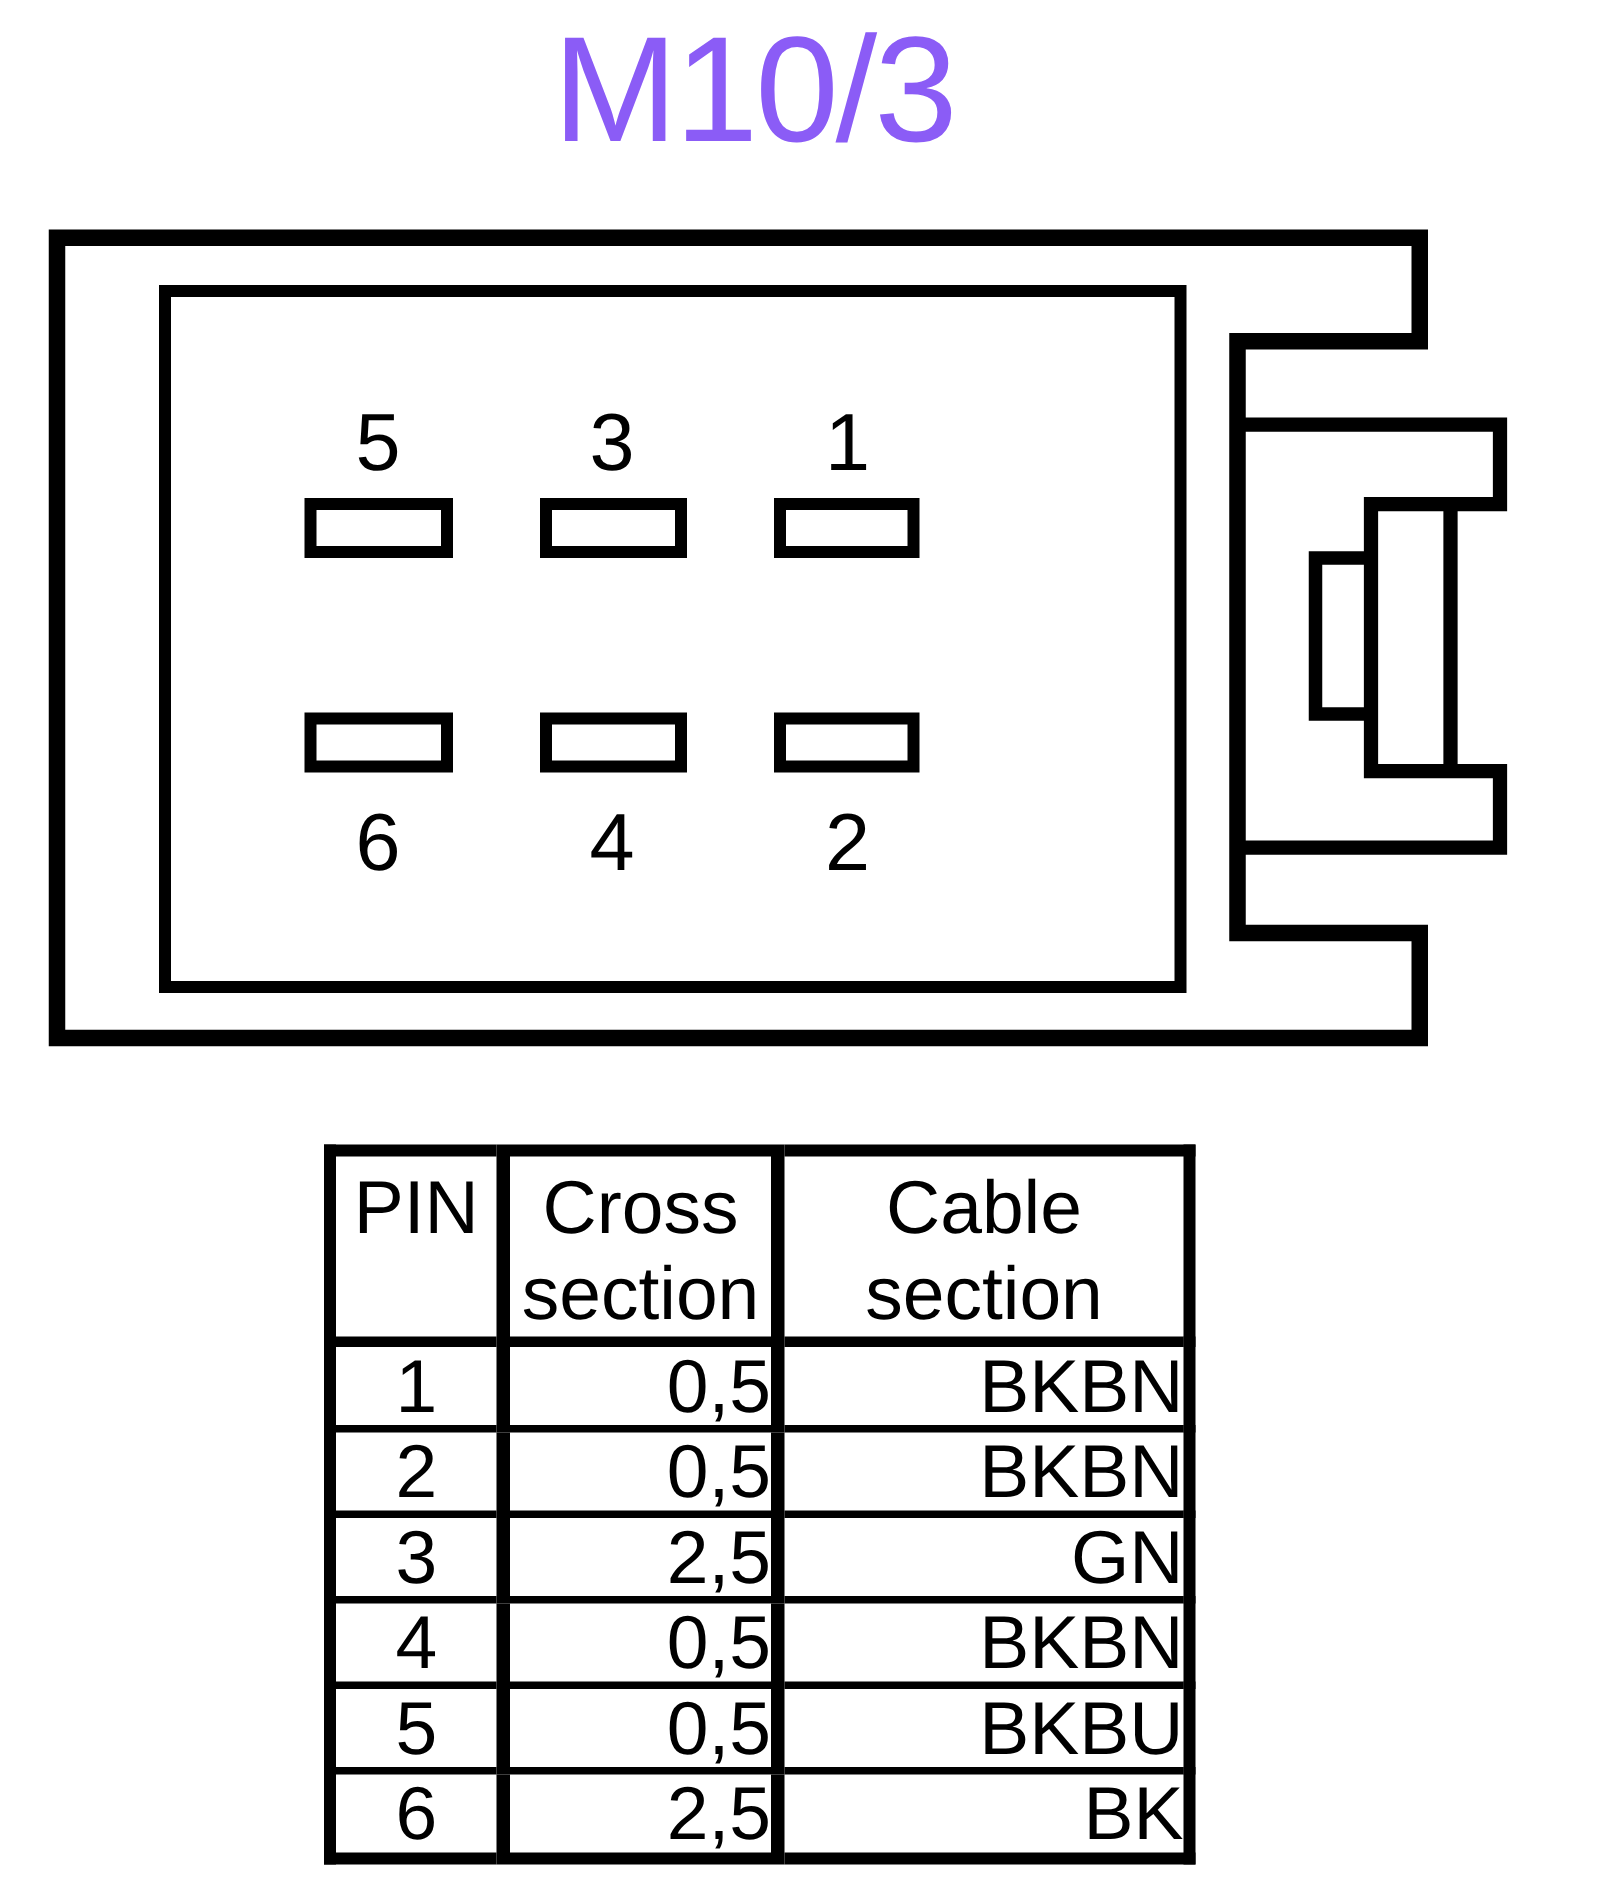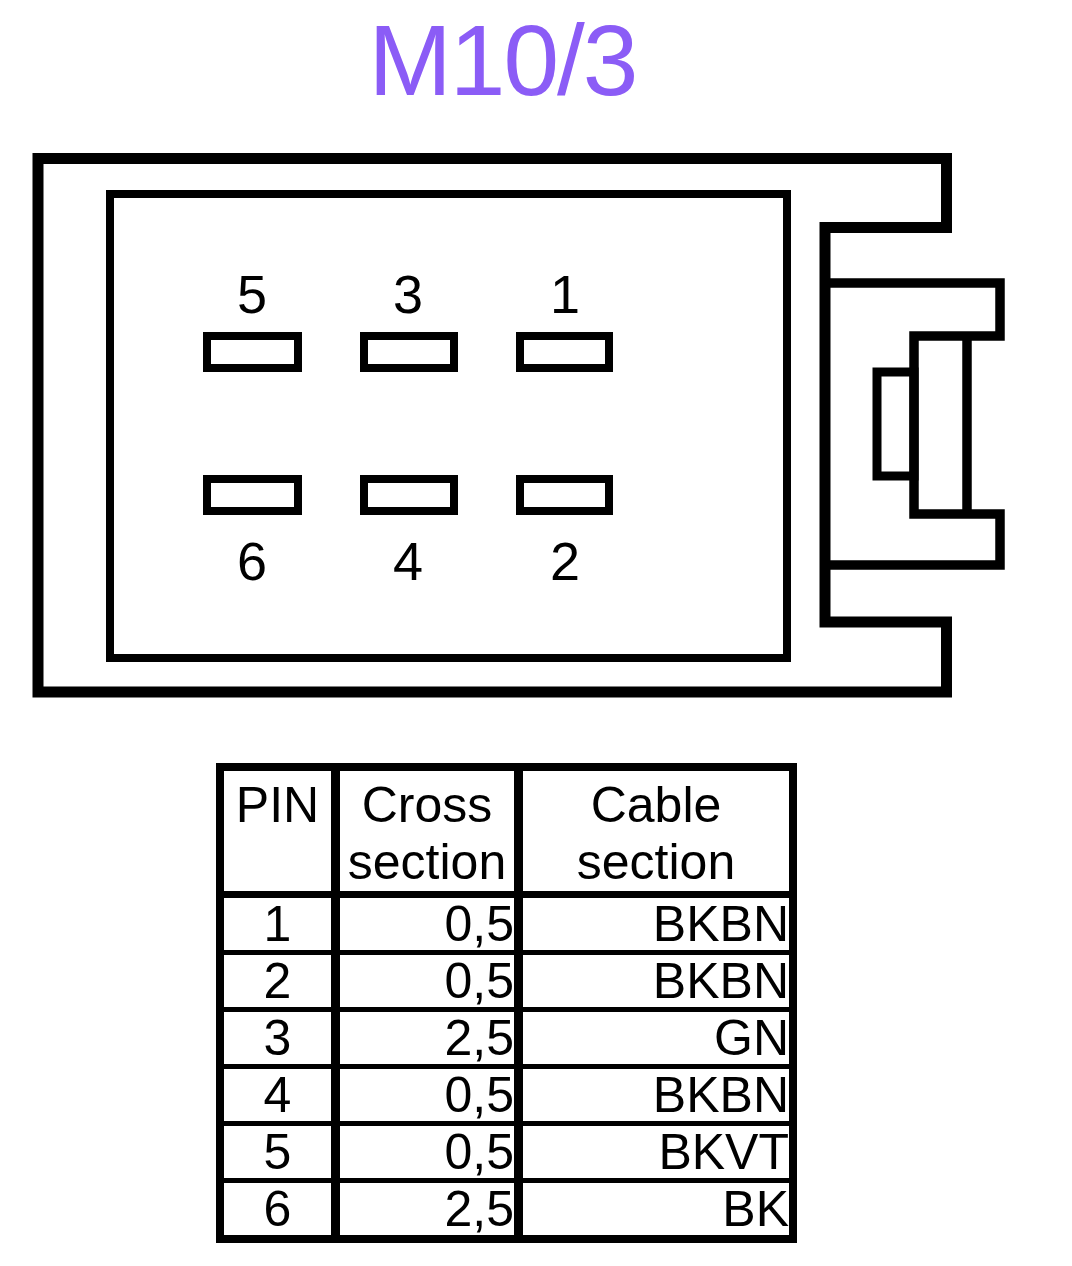--- a/index.html
+++ b/index.html
@@ -147,21 +147,21 @@
         <td class="c-val">GN</td>
       </tr>
       <tr>
         <td class="c-pin">4</td>
         <td class="c-val">0,5</td>
         <td class="c-val">BKBN</td>
       </tr>
       <tr>
         <td class="c-pin">5</td>
         <td class="c-val">0,5</td>
-        <td class="c-val">BKVT</td>
+        <td class="c-val">BKBU</td>
       </tr>
       <tr>
         <td class="c-pin">6</td>
         <td class="c-val">2,5</td>
         <td class="c-val">BK</td>
       </tr>
     </tbody>
   </table>
 
 </div>

